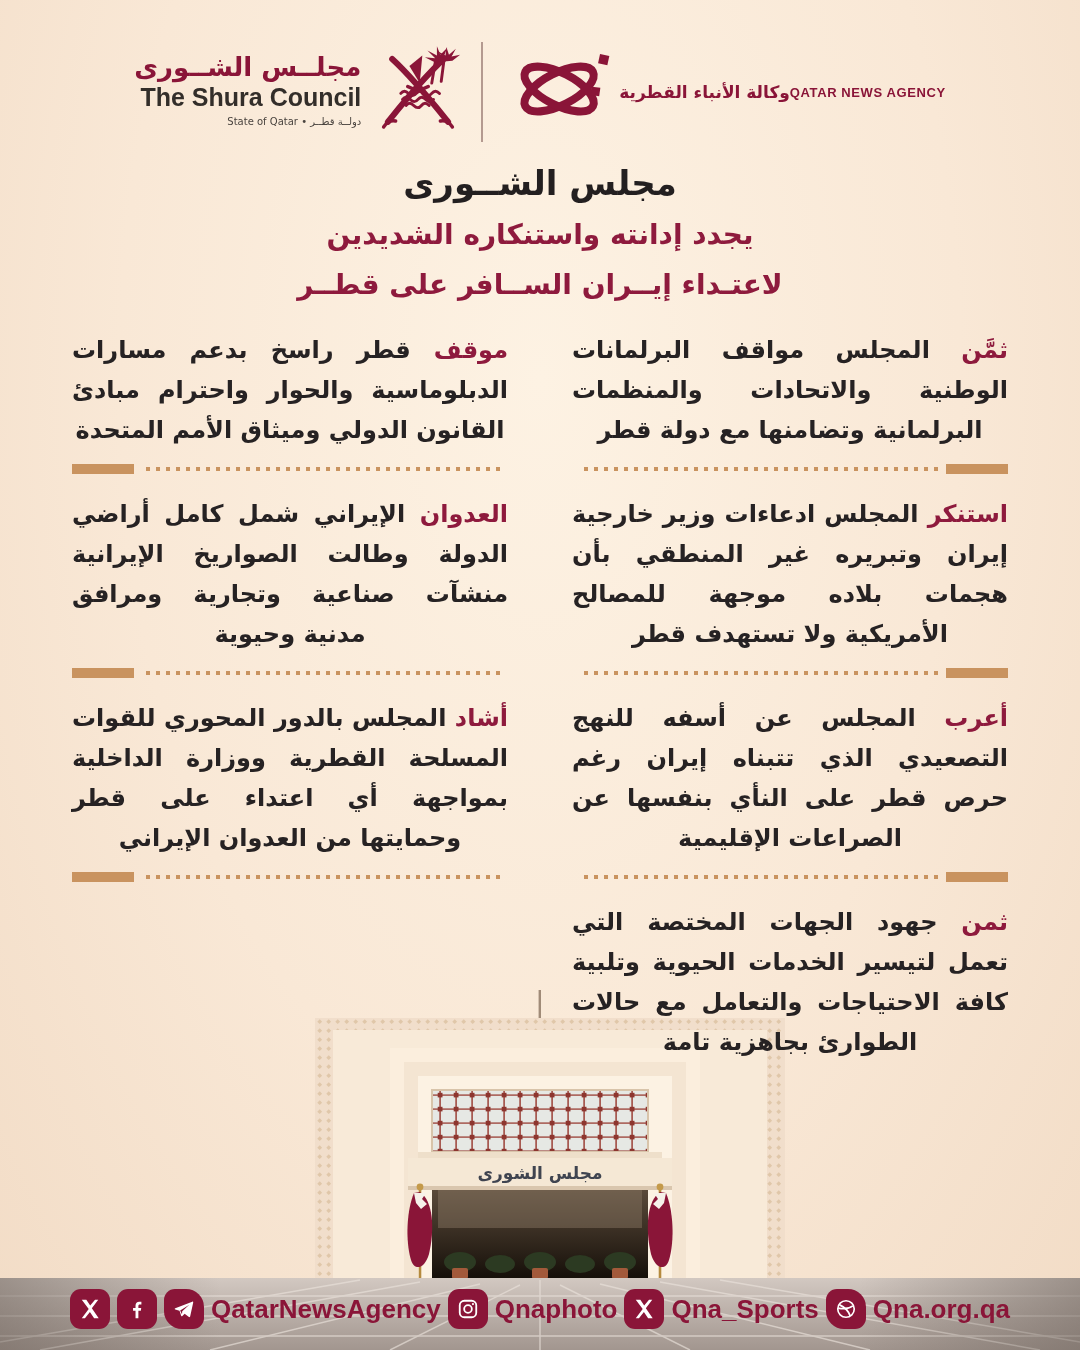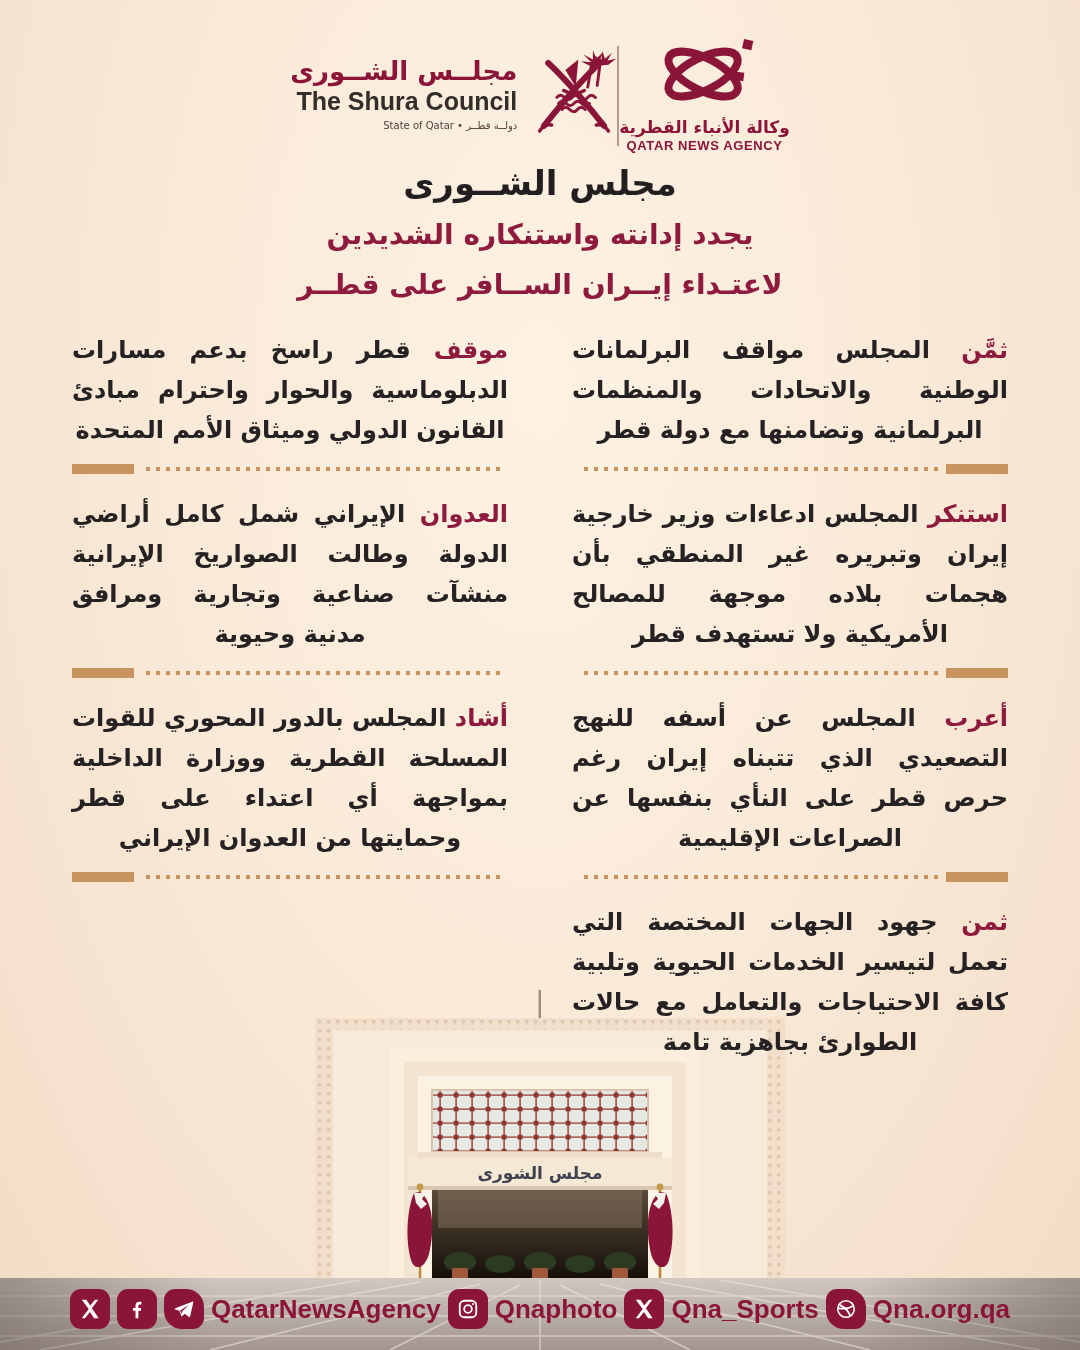--- a/index.html
+++ b/index.html
@@ -6,29 +6,29 @@
   .canvas{
     position:relative;
     width:1080px;height:1350px;
     overflow:hidden;
     font-family:"DejaVu Sans",sans-serif;
     background:radial-gradient(ellipse at 50% 28%, #fdf2e3 0%, #f9e8d6 55%, #f2dcc6 100%);
   }
   
   .header{
     position:absolute;top:38px;left:0;width:100%;
-    display:flex;justify-content:center;align-items:center;
+    display:flex;justify-content:center;align-items:center;gap:20px;
   }
   .shura-logo{display:flex;align-items:center;gap:14px;}
   .shura-text{text-align:right;}
   .shura-ar{color:#8a1538;font-weight:bold;font-size:26px;line-height:30px;}
   .shura-en{color:#332e2a;font-weight:bold;font-size:25px;line-height:30px;font-family:"Liberation Sans",sans-serif;}
   .shura-sub{color:#4a443f;font-size:10px;line-height:20px;direction:rtl;}
   .logo-divider{width:2px;height:100px;background:#b49a90;}
-  .qna-logo{display:flex;flex-direction:column;align-items:center;}
+  .qna-logo{display:flex;flex-direction:row;align-items:center;}
   .qna-ar{color:#8a1538;font-weight:bold;font-size:17px;line-height:22px;}
   .qna-en{color:#8a1538;font-weight:bold;font-size:13px;letter-spacing:.6px;font-family:"Liberation Sans",sans-serif;}
   
   .title{
     position:absolute;top:156px;left:0;width:100%;text-align:center;direction:rtl;
   }
   .title-l1{color:#231f20;font-weight:bold;font-size:34px;line-height:54px;}
   .title-l2,.title-l3{color:#8e1a3d;font-weight:bold;font-size:28px;line-height:50px;}
   
   .col{

